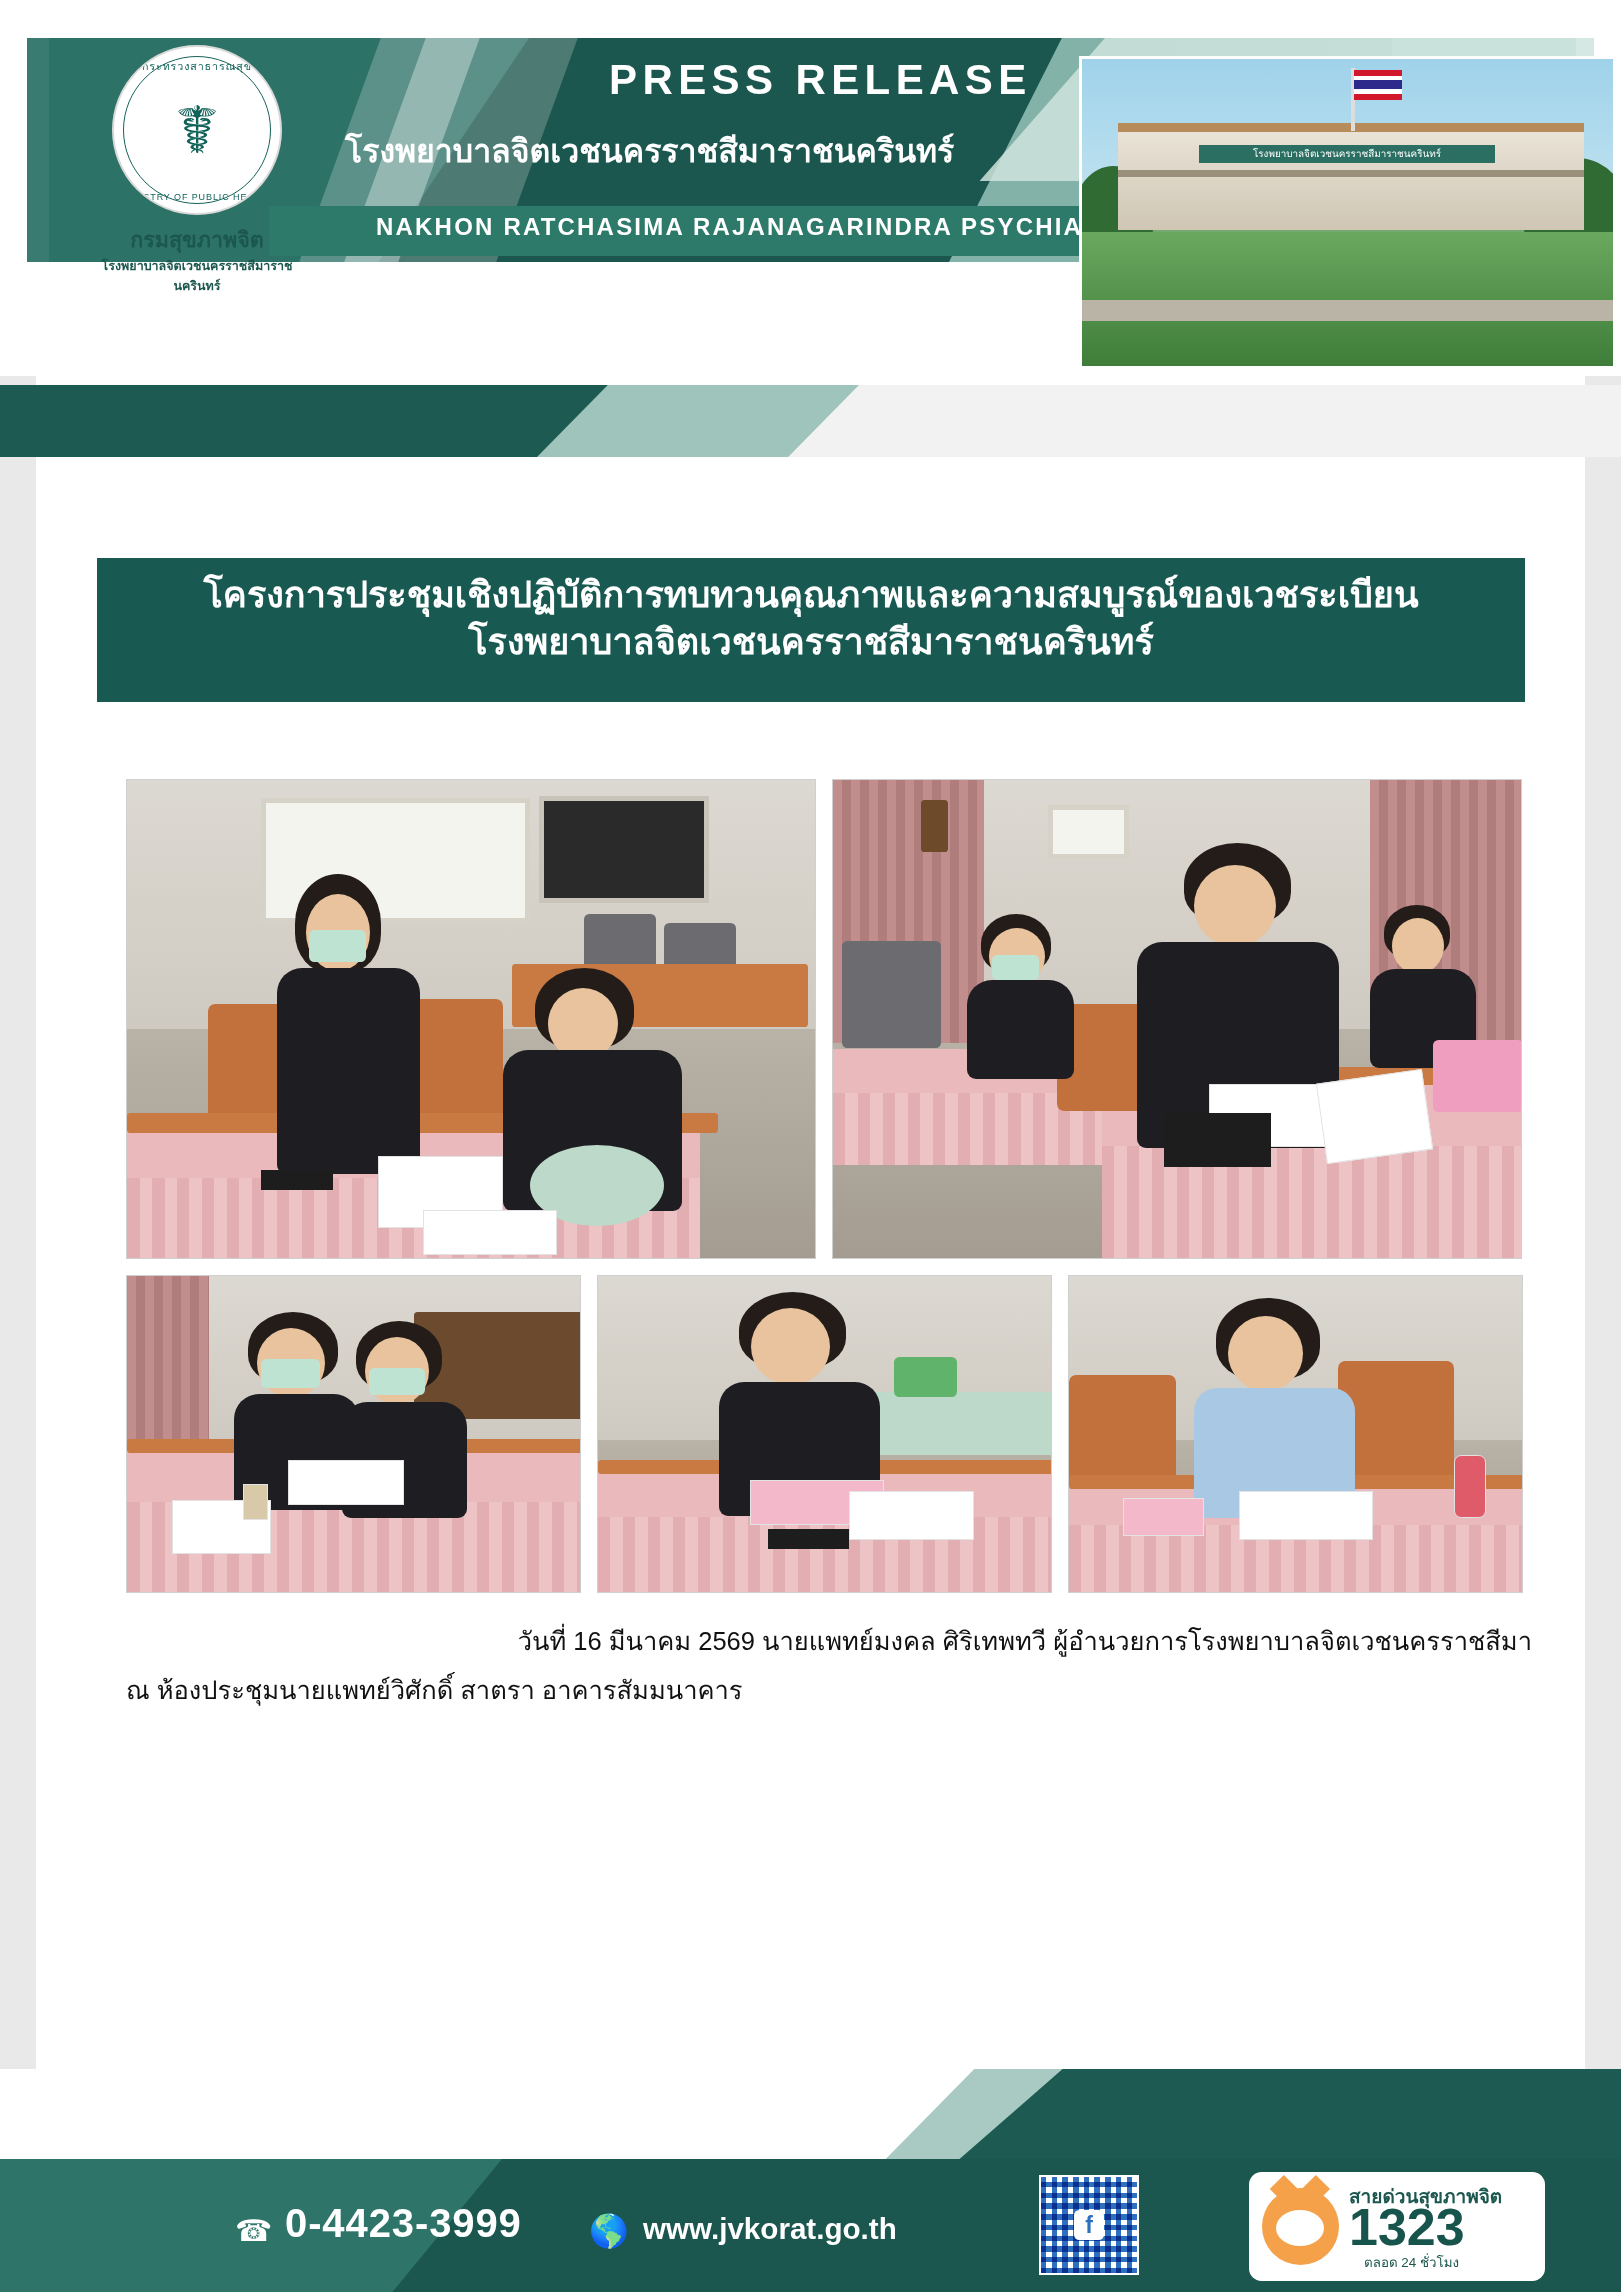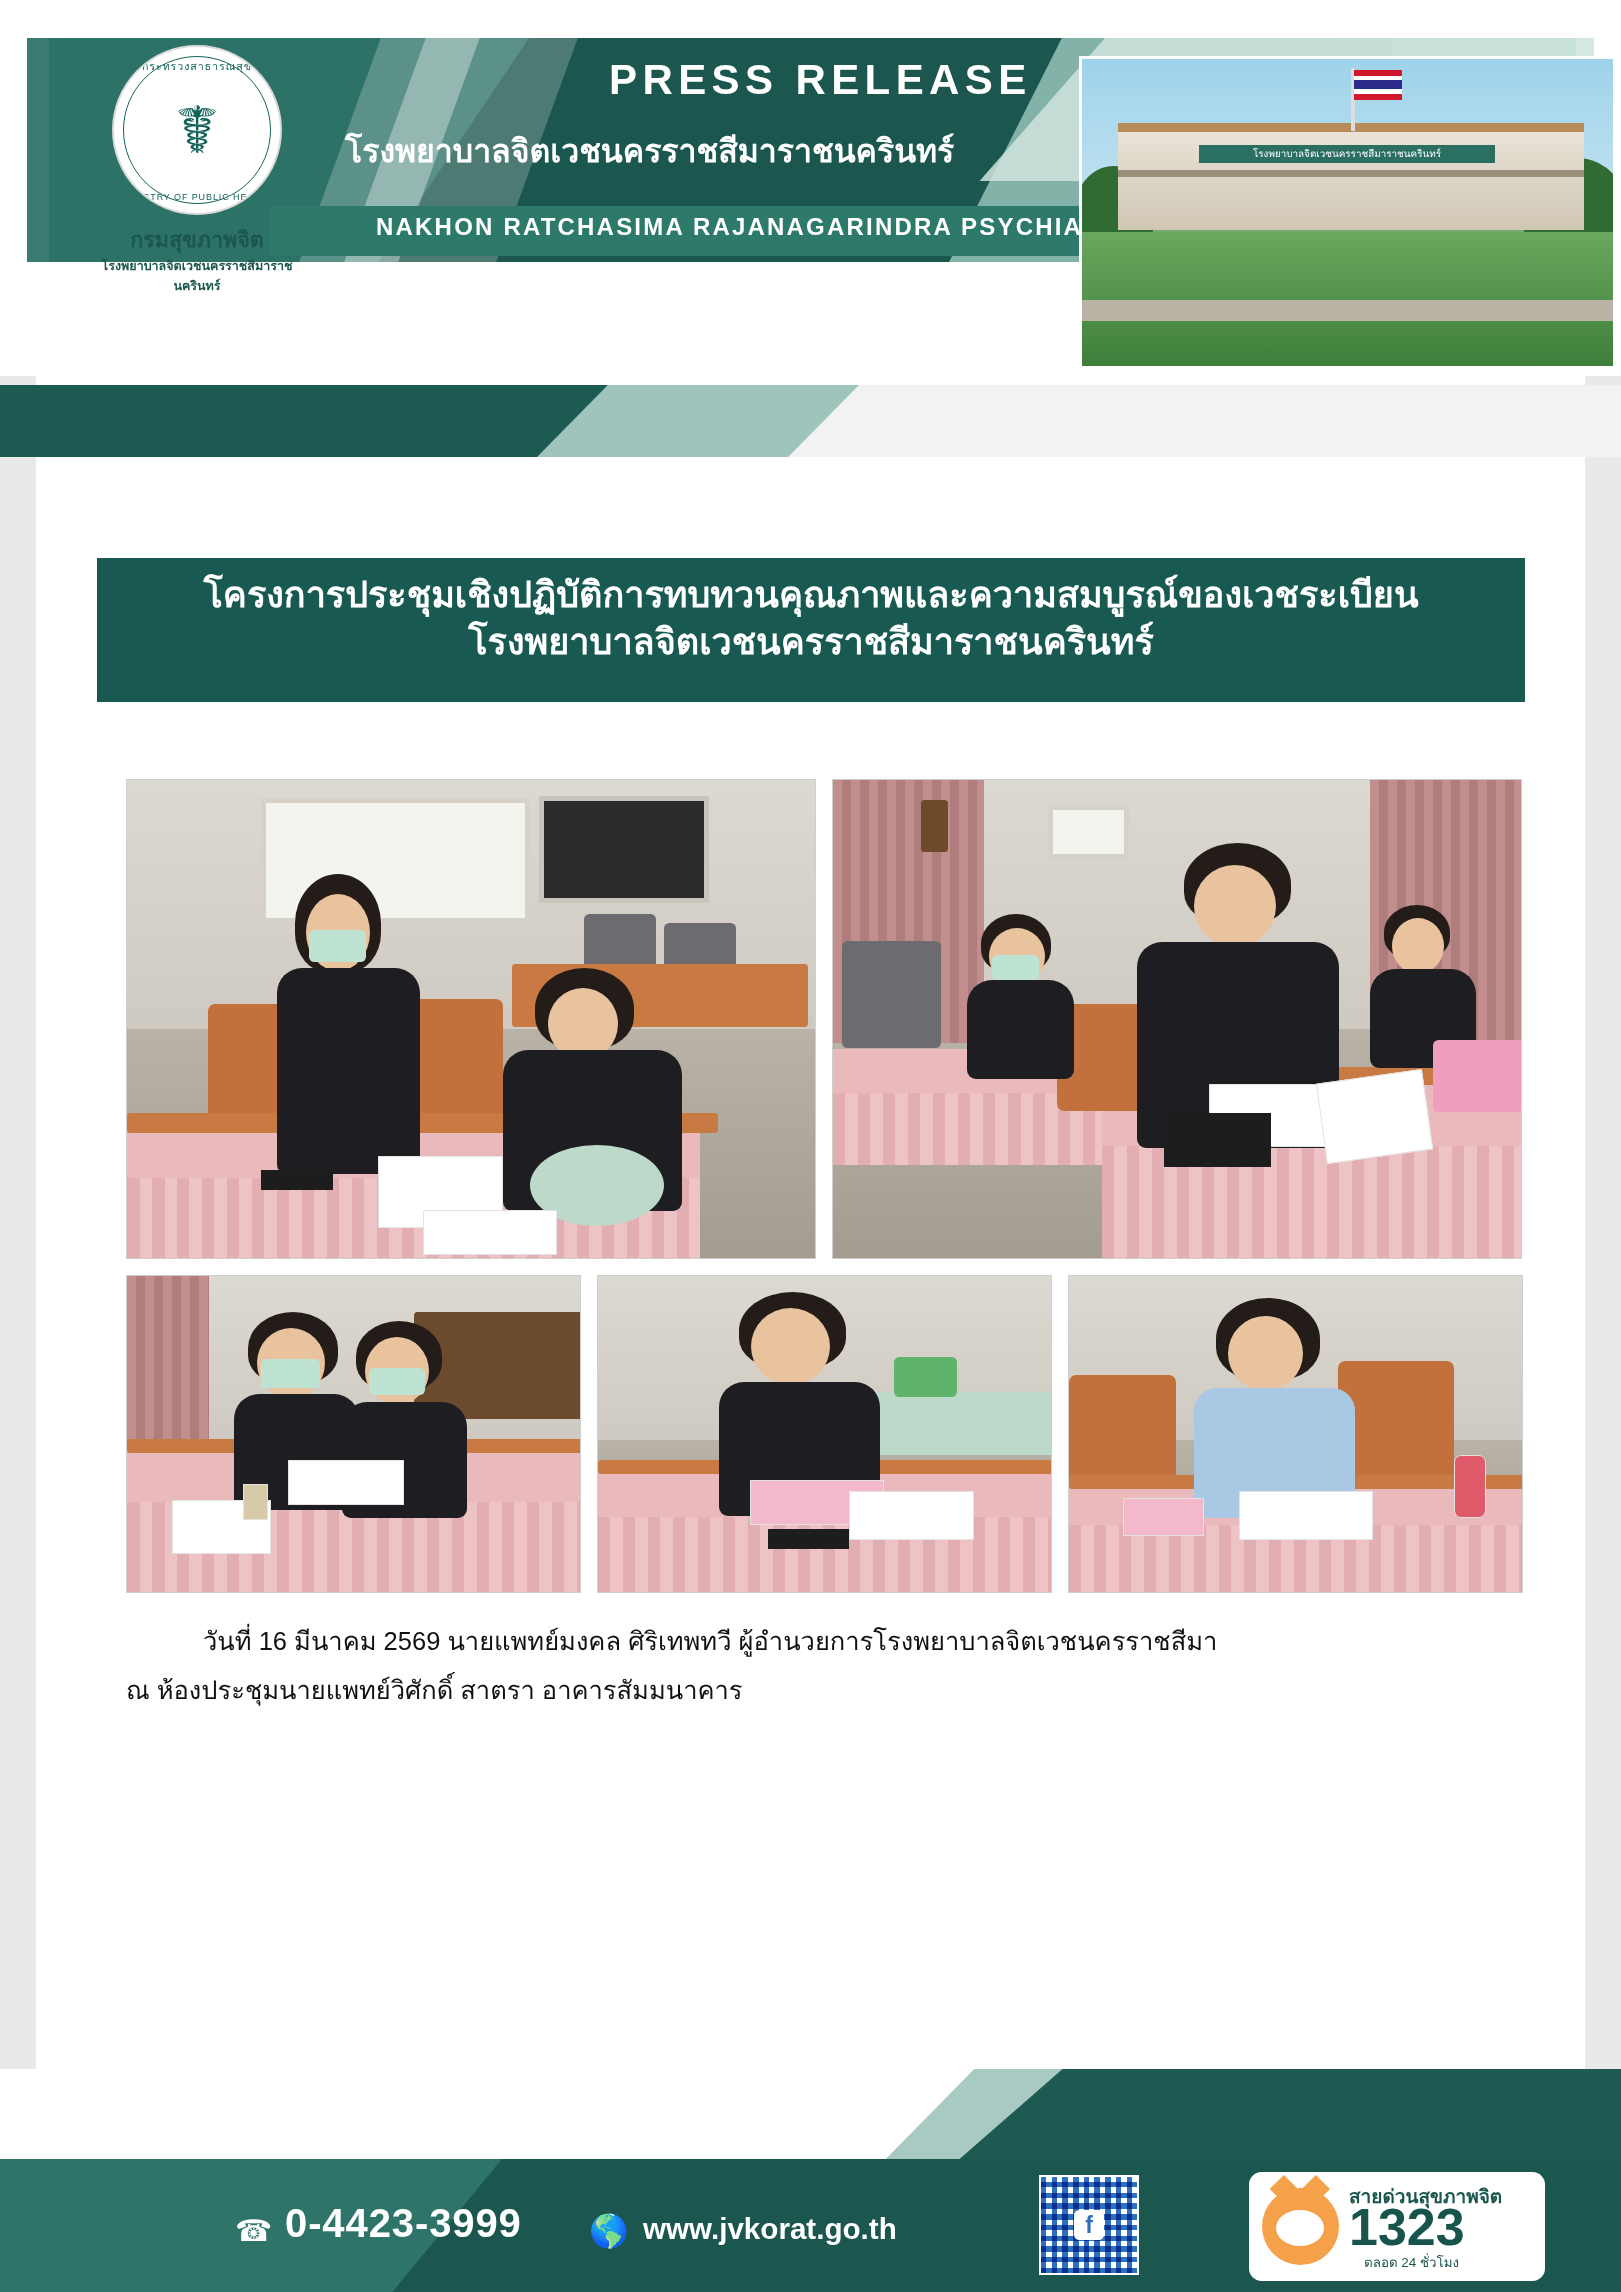--- a/index.html
+++ b/index.html
@@ -211,21 +211,21 @@
   .basket{ position:absolute; background:#f09ec0; border-radius:5.4px; }
   .clock{ position:absolute; width:27px; height:52px; background:#6d4a2a; border-radius:3.6px; }
 
   
   .caption {
     position:absolute; left:90px; top:1160px; width:1406px;
     font-size:25.5px; color:#111111; line-height:1.92;
     text-align:left;
   }
   .caption p { margin:0; }
-  .caption .indent { text-indent:77px; }
+  .caption .indent { text-indent:77px;text-align:right; }
 
   
   .footer-angles{
     position:absolute; left:0; top:2069px; width:1621px; height:107px; background:#ffffff;
   }
   .fa1{ position:absolute; right:0; top:0; width:681px; height:107px; background:#1d5b52;
         clip-path: polygon(18% 0, 100% 0, 100% 100%, 0 100%); }
   .fa2{ position:absolute; right:376px; top:0; width:376px; height:107px; background:#9fc4bb;
         clip-path: polygon(28% 0, 100% 0, 78% 100%, 0 100%); opacity:.9;}
   .footer {

